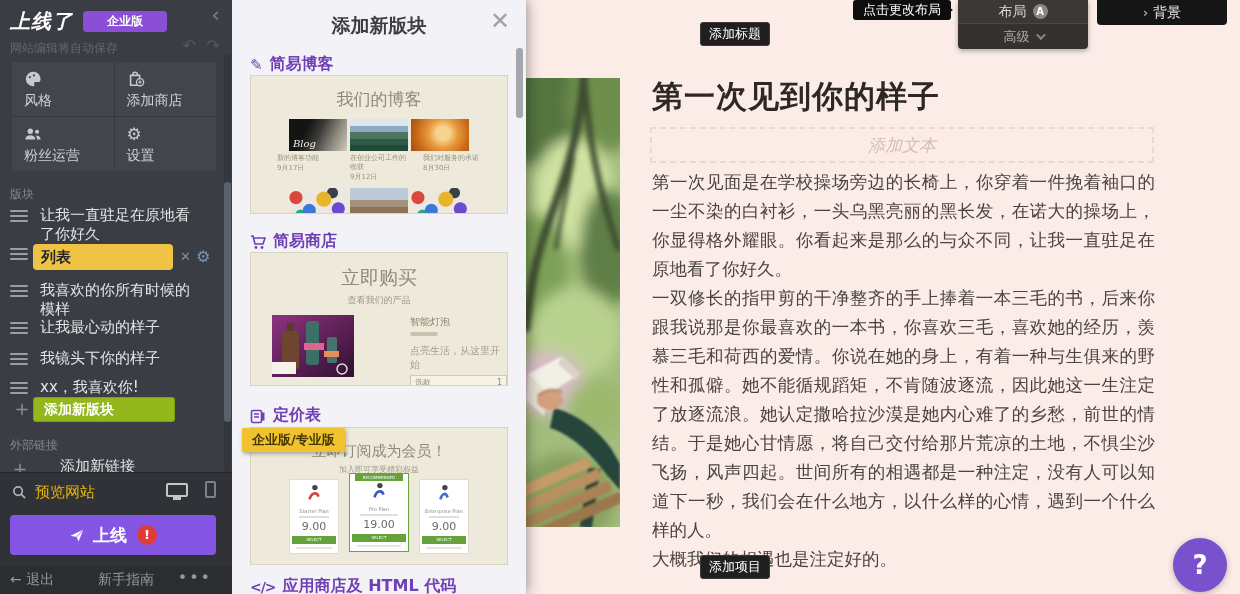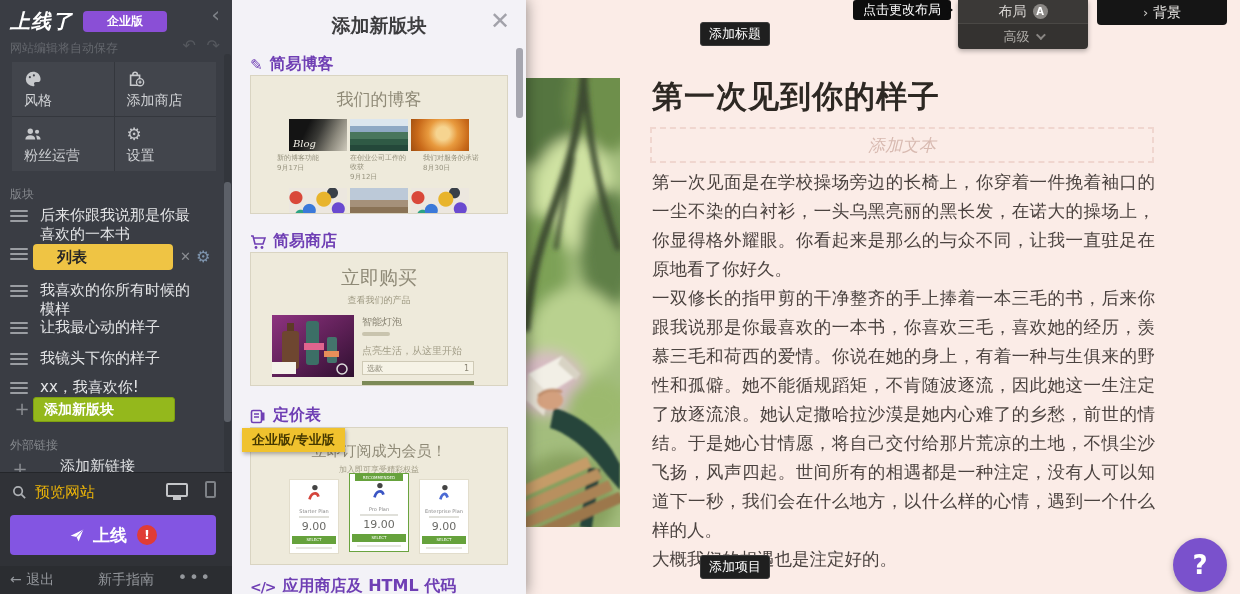--- a/index.html
+++ b/index.html
@@ -22,21 +22,21 @@
   .menu-cell .mlabel { display:block; margin-top:4px; font-size:14px; color:#cfd1d4; }
   .micon { display:block; width:20px; height:18px; color:#c7c9cc; }
   .micon svg { width:18px; height:18px; display:block; }
 
   .blocks-label, .extlinks-label { position:absolute; left:10px; font-size:12px; color:#84878c; }
   .sec-item { position:absolute; left:10px; width:205px; display:flex; cursor:pointer; }
   .drag { width:22px; padding-top:4px; flex:none; }
   .drag i { display:block; width:18px; height:2px; background:#9a9da2; margin:0 0 3px 0; border-radius:1px; }
   .sec-label { margin-left:8px; font-size:15px; line-height:19px; color:#e4e5e7; width:152px; }
   .plus { position:absolute; left:12px; width:20px; text-align:center; font-size:18px; color:#8a8d92; line-height:24px; }
-  .yellow-input { position:absolute; left:33px; width:140px; height:26px; background:#efc444; border:none; border-radius:4px; padding:0 24px; font-size:15px; font-weight:bold; color:#262626; font-family:inherit; }
+  .yellow-input { position:absolute; left:33px; width:140px; height:26px; background:#efc444; border:none; border-radius:4px; padding:0 8px; font-size:15px; font-weight:bold; color:#262626; font-family:inherit; }
   .row-x { position:absolute; left:180px; color:#8b8e93; font-size:13px; line-height:26px; cursor:pointer; }
   .row-gear { position:absolute; left:196px; color:#7d93ac; font-size:16px; line-height:26px; cursor:pointer; }
   .green-btn { position:absolute; left:33px; width:142px; height:25px; background:#94b81c; border:1px solid #7fa011; border-radius:3px; color:#fff; font-size:14px; font-weight:bold; line-height:23px; padding-left:10px; cursor:pointer; }
   .add-link-label { margin-left:30px; font-size:15px; color:#dfe0e2; }
 
   .dock { position:absolute; left:0; top:472px; width:232px; height:94px; background:#303237; border-top:1px solid #24262a; }
   .preview-row { position:absolute; left:12px; top:10px; display:flex; align-items:center; cursor:pointer; }
   .preview-row .plabel { margin-left:8px; font-size:15px; color:#eab308; }
   .mag svg { width:15px; height:15px; display:block; }
   .desk-icon { position:absolute; right:44px; top:10px; width:22px; height:14px; border:2px solid #c4c6c9; border-radius:2px; cursor:pointer; }
@@ -75,21 +75,21 @@
       radial-gradient(circle 7px at 35% 70%,#3b79d9 0 6px,transparent 7px),
       radial-gradient(circle 8px at 60% 35%,#e8b42c 0 7px,transparent 8px),
       radial-gradient(circle 7px at 85% 65%,#6a4ad0 0 6px,transparent 7px),
       radial-gradient(circle 6px at 75% 15%,#394048 0 5px,transparent 6px),
       radial-gradient(circle 6px at 20% 85%,#2ba384 0 5px,transparent 6px); }
   .t-street { background:linear-gradient(180deg,#bcc9d8 0 38%,#a5917a 38% 60%,#8a7356 60% 80%,#5f4f3c 80%); }
   .caps { display:flex; justify-content:center; gap:15px; margin-top:3px; }
   .cap { width:58px; font-size:7px; line-height:9px; color:#97937f; }
   .cap .cdate { display:block; margin-top:1px; }
 
-  .store-body { display:flex; margin:8px 0 0 21px; }
+  .store-body { display:flex; margin:8px 0 0 21px;gap:48px; }
   .prod-img { width:82px; height:62px; flex:none; }
   .prod-img svg { display:block; }
   .prod-col { margin-left:8px; width:112px; }
   .prod-name { font-size:10px; color:#8a8574; }
   .bar { background:#c9c4ae; height:4px; border-radius:2px; }
   .prod-tag { font-size:10px; color:#a29d87; margin-top:8px; }
   .variant-box { margin-top:3px; height:14px; border:1px solid #cfcab6; background:#f6f3e6; display:flex; justify-content:space-between; align-items:center; padding:0 4px; font-size:8px; color:#8a8574; }
   .buy-btn { margin-top:6px; height:20px; background:#7c8a57; color:#fff; font-size:10px; text-align:center; line-height:20px; cursor:pointer; }
 
   .price-badge { position:absolute; left:10px; top:428px; background:#f0c22e; color:#453800; font-size:13px; font-weight:bold; padding:3px 10px; box-shadow:1px 2px 4px rgba(0,0,0,.3); z-index:6; cursor:default; }
@@ -412,21 +412,21 @@
     </div>
 
     <div class="blocks-label" style="top:186px;">版块</div>
 
     <div class="sec-item" style="top:206px;">
       <span class="drag">
           <i></i>
           <i></i>
           <i></i>
         </span>
-      <span class="sec-label">后来你跟我说那是你最喜欢的一本书</span>
+      <span class="sec-label">让我一直驻足在原地看了你好久</span>
     </div>
 
     <div class="sec-item" style="top:244px;">
       <span class="drag">
           <i></i>
           <i></i>
           <i></i>
         </span>
     </div>
     <input class="yellow-input" style="top: 244px;" value="列表">

